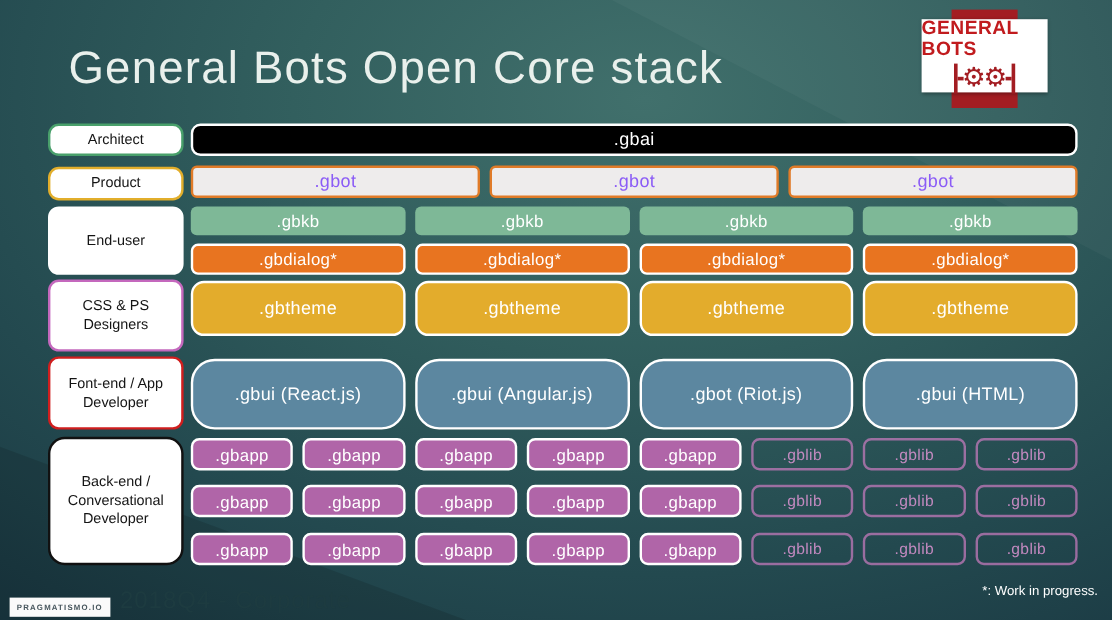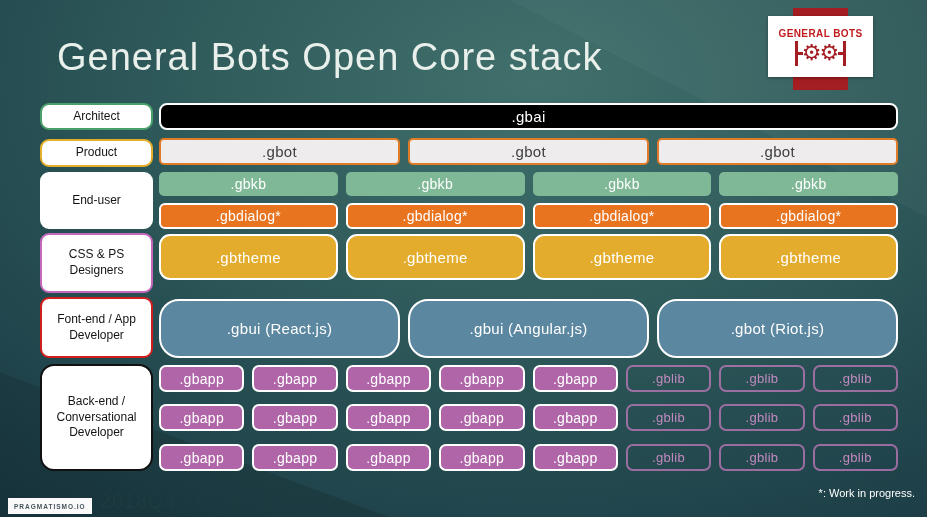--- a/index.html
+++ b/index.html
@@ -18,21 +18,21 @@
     position:absolute;left:57px;top:36px;margin:0;
     font-size:38px;font-weight:400;letter-spacing:1px;color:#e9f0ec;
   }
 
   
   .logo{position:absolute;left:768px;top:0;width:110px;height:95px;}
   .logo-stripe{position:absolute;left:25px;top:8px;width:55px;height:82px;background:#a31d22;}
   .logo-card{position:absolute;left:0;top:16px;width:105px;height:61px;background:#ffffff;
     box-shadow:0 1px 3px rgba(0,0,0,0.35);display:flex;flex-direction:column;
     align-items:center;justify-content:center;gap:2px;}
-  .logo-word{color:#c11b1e;font-weight:bold;font-size:10px;letter-spacing:0.4px;}
+  .logo-word{color:#c11b1e;font-weight:bold;font-size:16px;letter-spacing:0.4px;}
   .gears{display:flex;align-items:center;justify-content:center;}
   .vbar{width:3px;height:25px;background:#a31d22;}
   .hstub{width:5px;height:3px;background:#a31d22;}
   .gear{font-family:"DejaVu Sans",sans-serif;font-size:22px;line-height:1;color:#a31d22;margin:0 -1px;}
 
   
   .label{
     position:absolute;left:40px;width:113px;box-sizing:border-box;
     background:#ffffff;border:2px solid #333;border-radius:9px;
     display:flex;align-items:center;justify-content:center;text-align:center;
@@ -56,21 +56,21 @@
   .row-apps-1{top:365px;height:27px;}
   .row-apps-2{top:404px;height:27px;}
   .row-apps-3{top:444px;height:27px;}
 
   .cell{
     flex:1;display:flex;align-items:center;justify-content:center;
     box-sizing:border-box;color:#fff;font-size:14px;letter-spacing:0.3px;border-radius:6px;
     white-space:nowrap;
   }
   .cell-gbai{background:#000000;border:2px solid #ffffff;border-radius:8px;font-size:15px;}
-  .cell-gbot{background:#eeecec;border:2px solid #e07b28;border-radius:5px;color:#404040;font-size:15px;}
+  .cell-gbot{background:#eeecec;border:2px solid #e07b28;border-radius:5px;color:#8b5cf6;font-size:15px;}
   .cell-gbkb{background:#7eb897;border-radius:5px;}
   .cell-gbdialog{background:#e87420;border:2px solid #ffffff;border-radius:6px;}
   .cell-gbtheme{background:#e3ac2c;border:2px solid #ffffff;border-radius:11px;font-size:15px;}
   .cell-gbui{background:#5c87a0;border:2px solid #ffffff;border-radius:20px;font-size:15px;}
   .cell-gbapp{background:#b065a8;border:2px solid #ffffff;border-radius:7px;}
   .cell-gblib{background:transparent;border:2px solid rgba(201,124,191,0.72);
     border-radius:7px;color:rgba(216,146,207,0.88);font-size:13px;}
 
   
   .brand-badge{
@@ -143,20 +143,21 @@
       <div class="row row-gbtheme">
         <div class="cell cell-gbtheme">.gbtheme</div>
         <div class="cell cell-gbtheme">.gbtheme</div>
         <div class="cell cell-gbtheme">.gbtheme</div>
         <div class="cell cell-gbtheme">.gbtheme</div>
       </div>
       <div class="row row-gbui">
         <div class="cell cell-gbui">.gbui (React.js)</div>
         <div class="cell cell-gbui">.gbui (Angular.js)</div>
         <div class="cell cell-gbui">.gbot (Riot.js)</div>
+        <div class="cell cell-gbui">.gbui (HTML)</div>
       </div>
       <div class="row row-apps-1">
         <div class="cell cell-gbapp">.gbapp</div>
         <div class="cell cell-gbapp">.gbapp</div>
         <div class="cell cell-gbapp">.gbapp</div>
         <div class="cell cell-gbapp">.gbapp</div>
         <div class="cell cell-gbapp">.gbapp</div>
         <div class="cell cell-gblib">.gblib</div>
         <div class="cell cell-gblib">.gblib</div>
         <div class="cell cell-gblib">.gblib</div>

